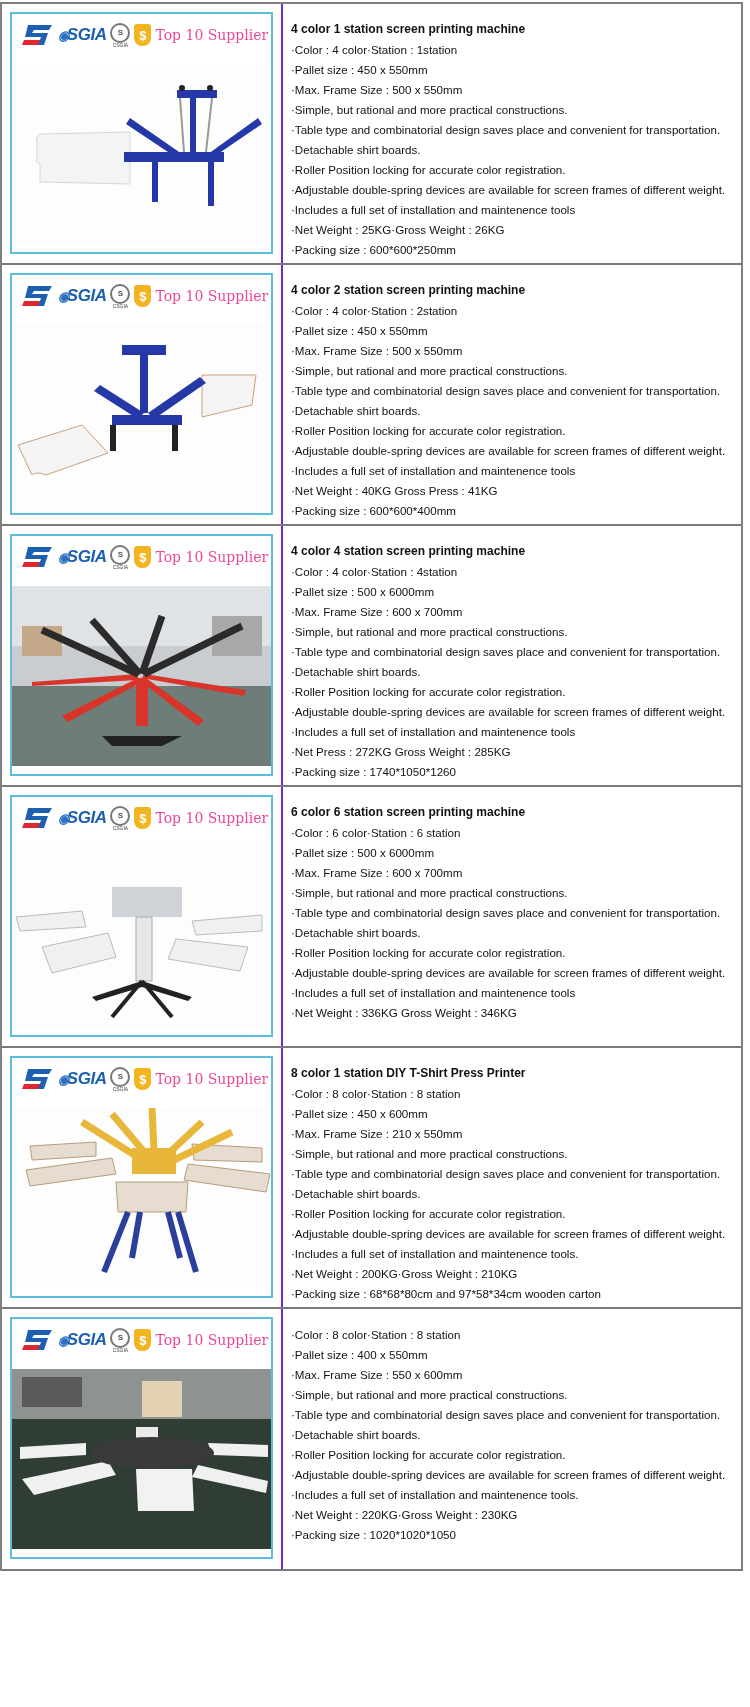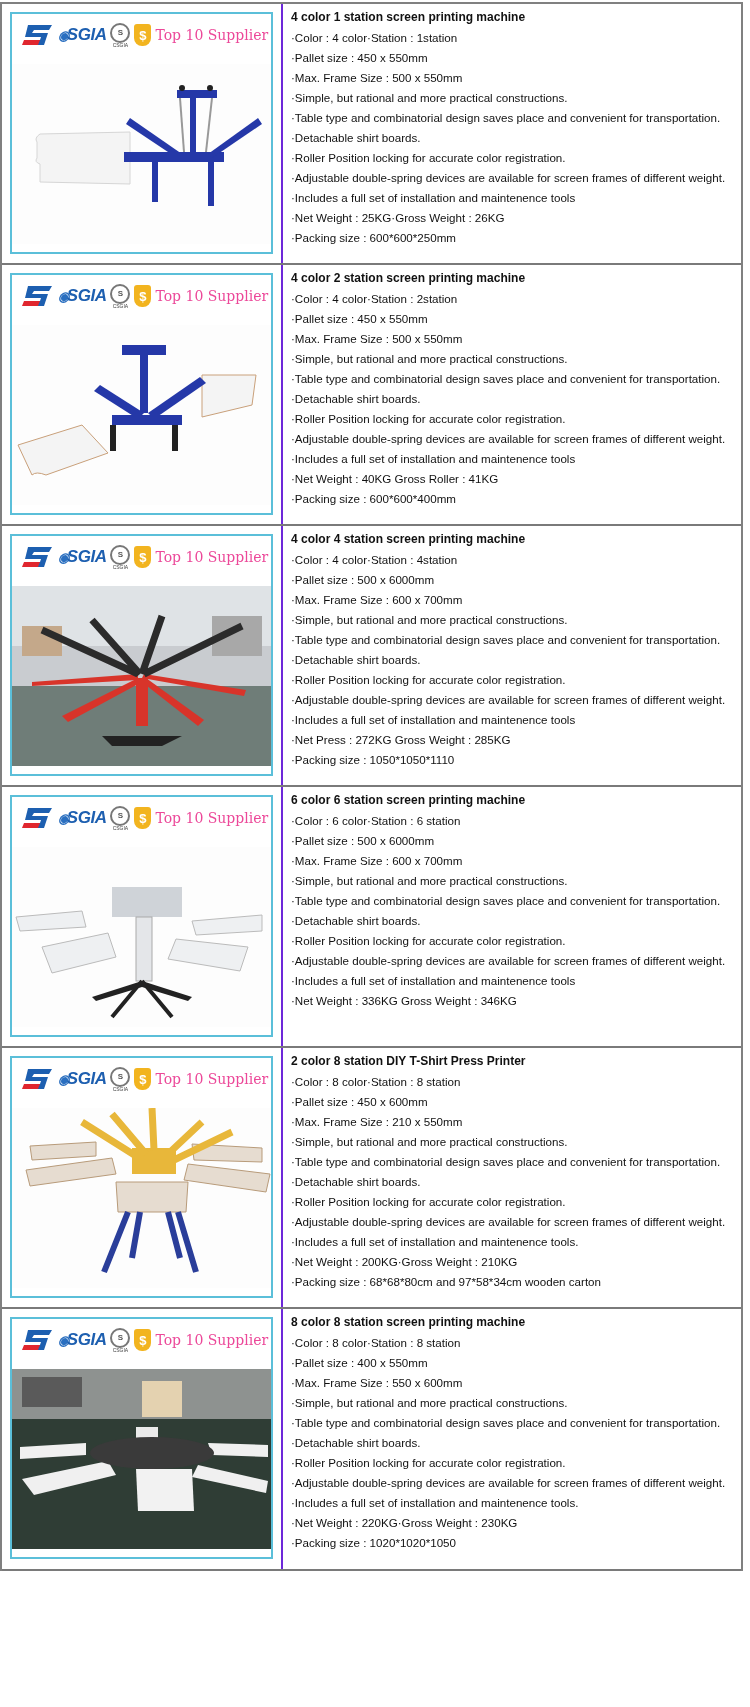--- a/index.html
+++ b/index.html
@@ -12,21 +12,21 @@
   .logo-bar { position:absolute; left:10px; top:8px; height:26px; display:flex; align-items:center; gap:4px; }
   .s-logo { width:32px; height:22px; position:relative; }
   .sgia { font-family:"Liberation Sans", sans-serif; font-weight:bold; font-style:italic; color:#1d5fb0; font-size:17px; letter-spacing:-0.5px; }
   .sgia-dot { color:#2a6fc0; font-size:13px; margin-right:-2px; }
   .seal { width:20px; height:20px; border-radius:50%; border:2px solid #777; box-sizing:border-box; font-size:8px; color:#555; display:flex; align-items:center; justify-content:center; font-weight:bold; }
   .seal-wrap { display:flex; flex-direction:column; align-items:center; }
   .seal-cap { font-size:5px; color:#444; margin-top:-1px; }
   .shield { width:17px; height:22px; background:#f2b41f; border-radius:3px 3px 8px 8px; color:#fff; font-size:13px; font-weight:bold; display:flex; align-items:center; justify-content:center; }
   .top10 { font-family:"DejaVu Serif", serif; font-size:14px; color:#ec4899; white-space:nowrap; }
   .photo { position:absolute; left:0; top:50px; width:259px; height:180px; }
-  .text-cell { flex:1; padding:4px 0 0 8px; box-sizing:border-box; overflow:hidden; }
+  .text-cell { flex:1; padding:16px 0 0 8px; box-sizing:border-box; overflow:hidden; }
   .title { font-weight:bold; font-size:12px; color:#111; height:20px; line-height:18px; white-space:nowrap; }
   .spec { font-size:11.6px; color:#111; height:20px; line-height:20px; white-space:nowrap; }
 </style>
 </head>
 <body>
 
 <div class="table">
 
   <div class="row">
     <div class="img-cell">
@@ -111,21 +111,21 @@
       <div class="title">4 color 2 station screen printing machine</div>
       <div class="spec">·Color : 4 color·Station : 2station</div>
       <div class="spec">·Pallet size : 450 x 550mm</div>
       <div class="spec">·Max. Frame Size : 500 x 550mm</div>
       <div class="spec">·Simple, but rational and more practical constructions.</div>
       <div class="spec">·Table type and combinatorial design saves place and convenient for transportation.</div>
       <div class="spec">·Detachable shirt boards.</div>
       <div class="spec">·Roller Position locking for accurate color registration.</div>
       <div class="spec">·Adjustable double-spring devices are available for screen frames of different weight.</div>
       <div class="spec">·Includes a full set of installation and maintenence tools</div>
-      <div class="spec">·Net Weight : 40KG Gross Roller : 41KG</div>
+      <div class="spec">·Net Weight : 40KG Gross Press : 41KG</div>
       <div class="spec">·Packing size : 600*600*400mm</div>
     </div>
   </div>
 
   <div class="row">
     <div class="img-cell">
       <div class="card">
         <div class="logo-bar">
           <svg class="s-logo" viewBox="0 0 32 22">
               <path d="M6 1 H30 L27 6 H12 L10 9 H26 L22 21 H2 L5 16 H18 L19 13 H3 Z" fill="#1d5fb0"></path>
@@ -160,21 +160,21 @@
       <div class="spec">·Color : 4 color·Station : 4station</div>
       <div class="spec">·Pallet size : 500 x 6000mm</div>
       <div class="spec">·Max. Frame Size : 600 x 700mm</div>
       <div class="spec">·Simple, but rational and more practical constructions.</div>
       <div class="spec">·Table type and combinatorial design saves place and convenient for transportation.</div>
       <div class="spec">·Detachable shirt boards.</div>
       <div class="spec">·Roller Position locking for accurate color registration.</div>
       <div class="spec">·Adjustable double-spring devices are available for screen frames of different weight.</div>
       <div class="spec">·Includes a full set of installation and maintenence tools</div>
       <div class="spec">·Net Press : 272KG Gross Weight : 285KG</div>
-      <div class="spec">·Packing size : 1050*1050*1110</div>
+      <div class="spec">·Packing size : 1740*1050*1260</div>
     </div>
   </div>
 
   <div class="row">
     <div class="img-cell">
       <div class="card">
         <div class="logo-bar">
           <svg class="s-logo" viewBox="0 0 32 22">
               <path d="M6 1 H30 L27 6 H12 L10 9 H26 L22 21 H2 L5 16 H18 L19 13 H3 Z" fill="#1d5fb0"></path>
               <path d="M2 16 H18 L16 21 H0 Z" fill="#e0262e"></path>
@@ -238,21 +238,21 @@
           <path d="M180 36 L250 40 L250 54 L182 52 Z" fill="#e6dcd0" stroke="#b89b7a"></path>
           <path d="M176 56 L258 66 L254 84 L172 72 Z" fill="#e6dcd0" stroke="#b89b7a"></path>
           <path d="M104 74 L176 74 L174 104 L106 104 Z" fill="#e6dcd0" stroke="#b89b7a"></path>
           <rect x="120" y="40" width="44" height="26" fill="#e8b73a"></rect>
           <path d="M70 14 L124 48 M100 6 L134 46 M140 0 L142 42 M190 14 L156 46 M220 24 L162 52" stroke="#e8b73a" stroke-width="7"></path>
           <path d="M116 104 L92 164 M166 104 L184 164 M128 104 L120 150 M156 104 L168 150" stroke="#2a3e9a" stroke-width="6"></path>
         </svg>
       </div>
     </div>
     <div class="text-cell">
-      <div class="title">2 color 8 station DIY T-Shirt Press Printer</div>
+      <div class="title">8 color 1 station DIY T-Shirt Press Printer</div>
       <div class="spec">·Color : 8 color·Station : 8 station</div>
       <div class="spec">·Pallet size : 450 x 600mm</div>
       <div class="spec">·Max. Frame Size : 210 x 550mm</div>
       <div class="spec">·Simple, but rational and more practical constructions.</div>
       <div class="spec">·Table type and combinatorial design saves place and convenient for transportation.</div>
       <div class="spec">·Detachable shirt boards.</div>
       <div class="spec">·Roller Position locking for accurate color registration.</div>
       <div class="spec">·Adjustable double-spring devices are available for screen frames of different weight.</div>
       <div class="spec">·Includes a full set of installation and maintenence tools.</div>
       <div class="spec">·Net Weight : 200KG·Gross Weight : 210KG</div>
@@ -285,21 +285,20 @@
           <path d="M10 110 L96 92 L104 106 L22 126 Z" fill="#f0f0f0"></path>
           <path d="M196 74 L256 76 L256 88 L200 86 Z" fill="#f0f0f0"></path>
           <path d="M186 96 L256 112 L254 124 L180 108 Z" fill="#f0f0f0"></path>
           <path d="M124 100 L180 100 L182 142 L126 142 Z" fill="#f2f2f2"></path>
           <path d="M124 58 L146 58 L146 70 L124 70 Z" fill="#eaeaea"></path>
           <ellipse cx="140" cy="84" rx="62" ry="16" fill="#3a3a3a"></ellipse>
         </svg>
       </div>
     </div>
     <div class="text-cell">
-      <div class="title">8 color 8 station screen printing machine</div>
       <div class="spec">·Color : 8 color·Station : 8 station</div>
       <div class="spec">·Pallet size : 400 x 550mm</div>
       <div class="spec">·Max. Frame Size : 550 x 600mm</div>
       <div class="spec">·Simple, but rational and more practical constructions.</div>
       <div class="spec">·Table type and combinatorial design saves place and convenient for transportation.</div>
       <div class="spec">·Detachable shirt boards.</div>
       <div class="spec">·Roller Position locking for accurate color registration.</div>
       <div class="spec">·Adjustable double-spring devices are available for screen frames of different weight.</div>
       <div class="spec">·Includes a full set of installation and maintenence tools.</div>
       <div class="spec">·Net Weight : 220KG·Gross Weight : 230KG</div>

